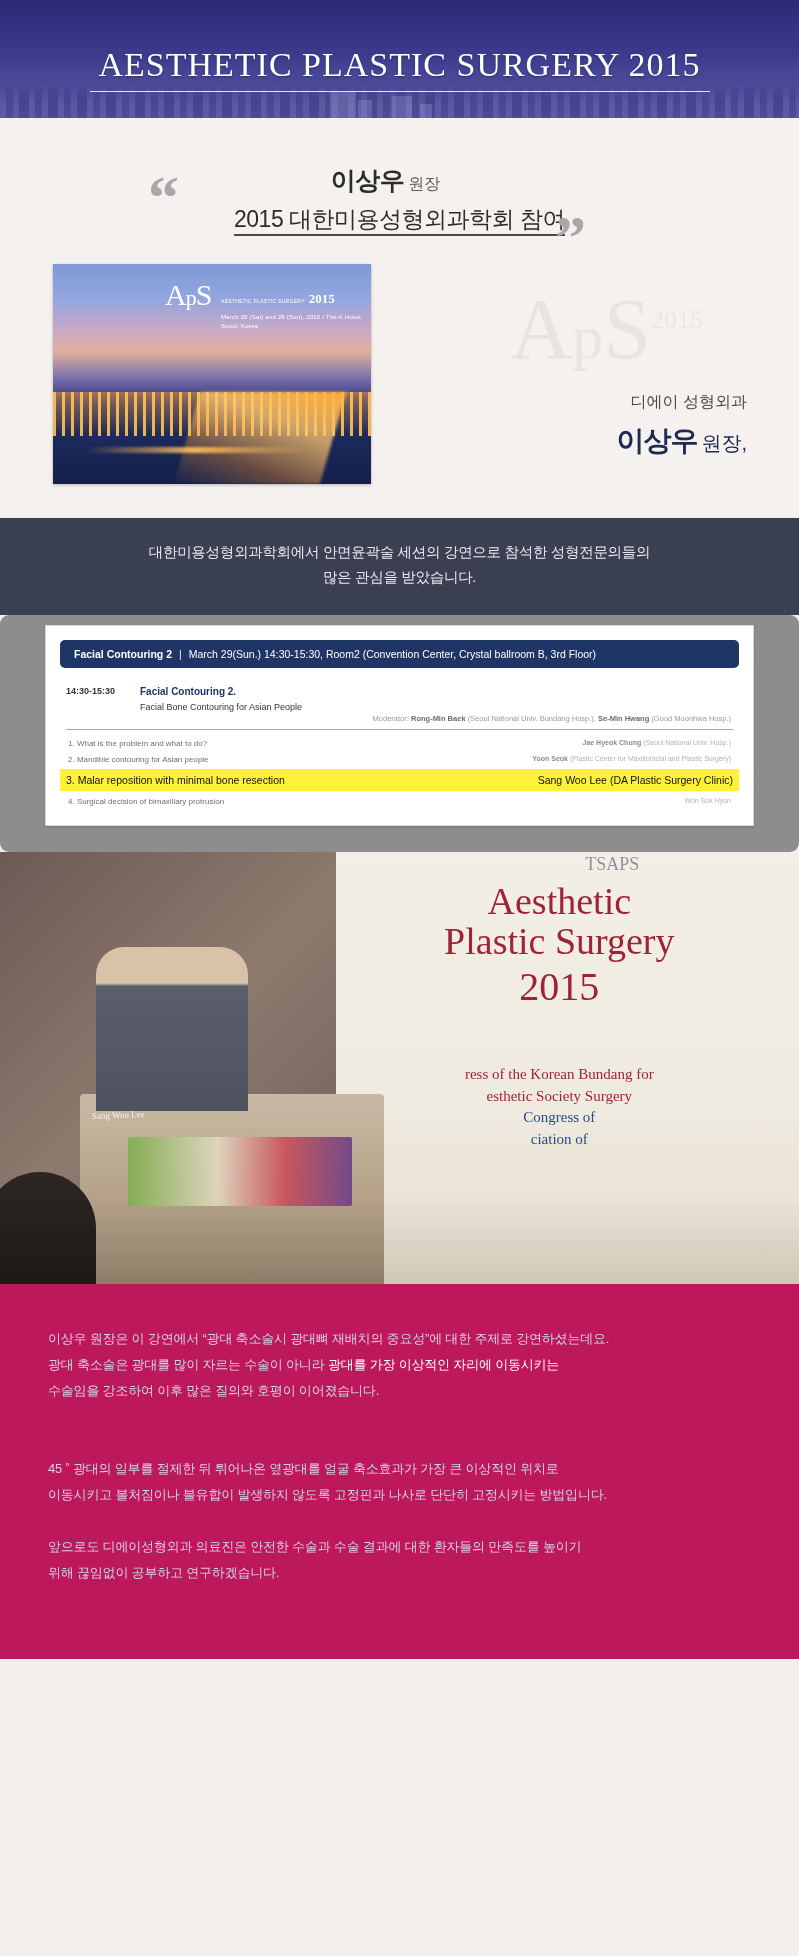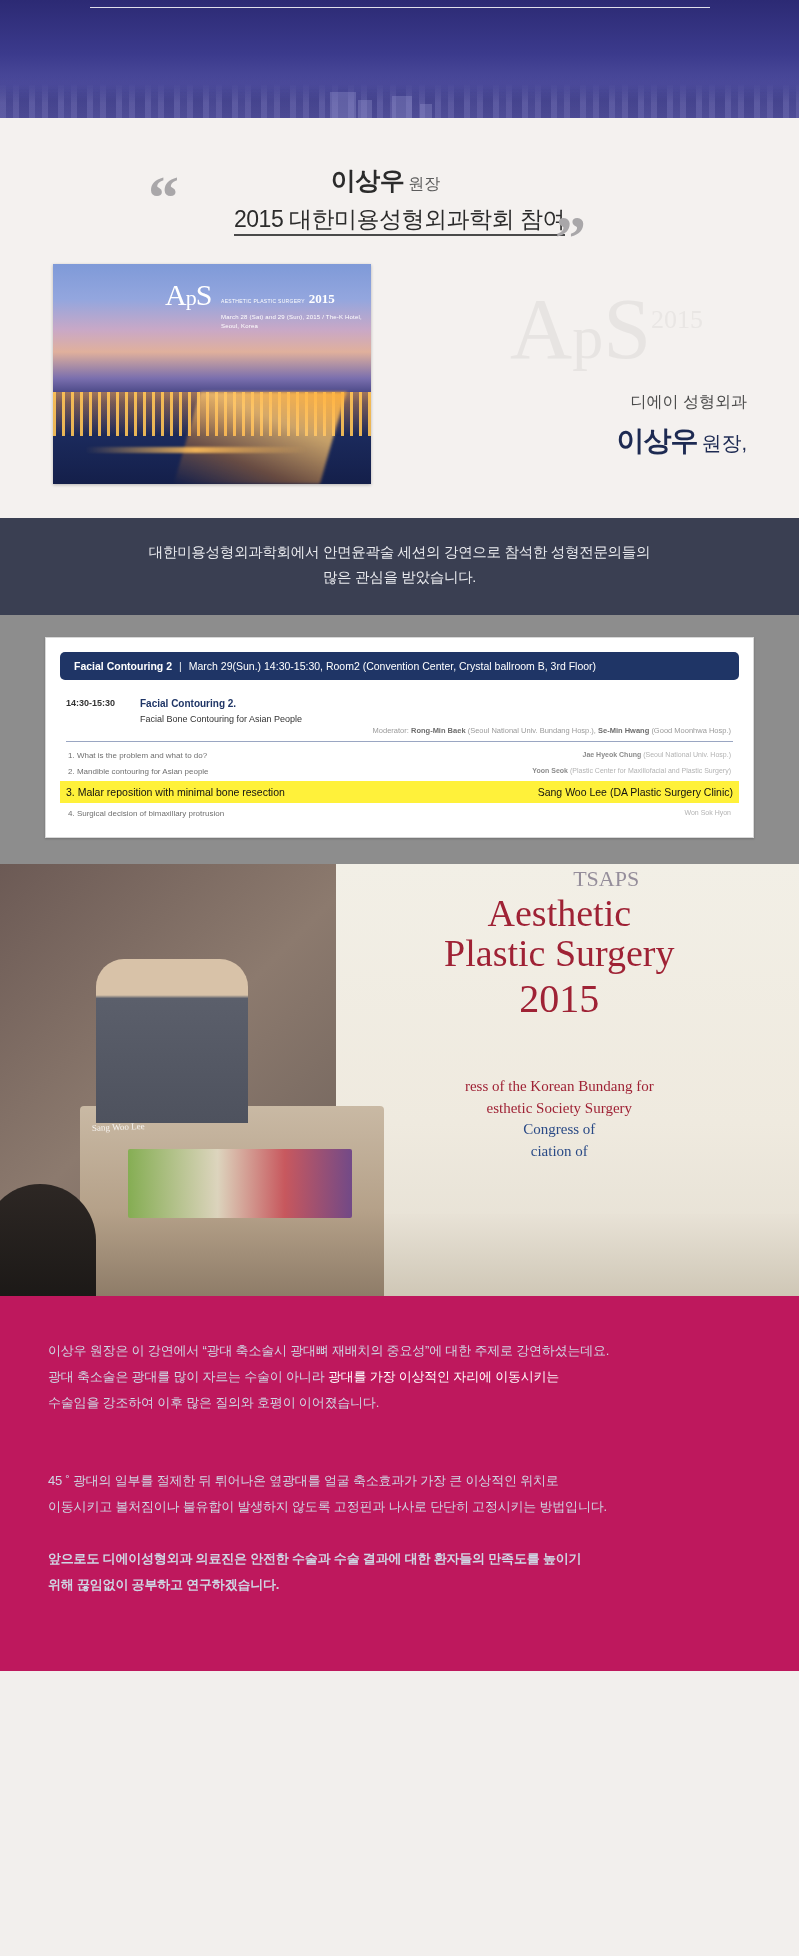--- a/index.html
+++ b/index.html
@@ -148,21 +148,21 @@
     background: #3a3f52;
     padding: 22px 20px 24px;
     text-align: center;
     color: #e9eaee;
     font-size: 14.5px;
     line-height: 1.75;
     letter-spacing: -.3px;
   }
 
   
-  .program-wrap { background: #8d8d8d; padding: 22px 45px 26px; }
+  .program-wrap { background: #8d8d8d; padding: 10px 45px 26px; border-radius: 9px; }
   .program-card {
     background: #ffffff;
     border: 1px solid #d8d8d8;
     padding: 14px 14px 16px;
     box-shadow: 0 1px 2px rgba(0,0,0,.2);
   }
   .session-bar {
     background: #1f3566;
     border-radius: 5px;
     color: #fff;
@@ -214,21 +214,21 @@
   .photo .bd-title .l2 { font-size: 38px; display:block; }
   .photo .bd-title .l3 { font-size: 40px; display:block; margin-top: 4px; }
   .photo .bd-sub {
     position: absolute; right: 2%; top: 49%;
     width: 56%; text-align: center; color: #9f2235;
     font-family: "Liberation Serif","DejaVu Serif",serif; font-size: 15px; line-height: 1.45;
   }
   .photo .bd-sub .blue { color: #2a4a86; }
   .photo .tsaps {
     position: absolute; right: 20%; top: 2px;
-    color: #4a3f5e; font-family:"Liberation Serif",serif; font-size: 22px; opacity:.55;
+    color: #4a3f5e; font-family:"Liberation Serif",serif; font-size: 18px; opacity:.55;
   }
   .photo .podium {
     position: absolute; left: 10%; bottom: 0; width: 38%; height: 44%;
     background: linear-gradient(180deg, #c9b9a4 0%, #b5a189 55%, #8e7c68 100%);
     border-radius: 4px 4px 0 0;
   }
   .photo .podium-banner {
     position: absolute; left: 16%; bottom: 18%; width: 28%; height: 16%;
     background: linear-gradient(90deg, #7fae4c, #e0d9c2 40%, #c94f58 70%, #6a3f86);
     opacity: .9; border-radius: 2px;
@@ -255,36 +255,37 @@
   
   .body-text {
     background: #be185d;
     color: #cfd6e4;
     padding: 42px 48px 60px;
     font-size: 13px;
     line-height: 2.0;
     letter-spacing: -.2px;
   }
   .body-text p { margin-bottom: 26px; }
-  .body-text p:last-child { margin-bottom: 13px; font-weight: bold; }
+  .body-text p:last-child { margin-bottom: 13px; }
   .body-text .hl { color: #ffffff; }
 </style>
 </head>
 <body>
 
 <div class="page">
 
   <div class="header">
     <div class="skyline"></div>
     <div class="blocks">
       <div class="blk" style="left:330px;width:26px;height:26px;"></div>
       <div class="blk" style="left:358px;width:14px;height:18px;"></div>
       <div class="blk" style="left:392px;width:20px;height:22px;"></div>
       <div class="blk" style="left:420px;width:12px;height:14px;"></div>
     </div>
+    <div class="header-title">AESTHETIC PLASTIC SURGERY 2015</div>
     <div class="header-rule"></div>
   </div>
 
   <div class="quote-section">
     <div class="quote-row">
       <div class="qmark open">“</div>
       <div class="quote-line1">
         <span class="big">이상우</span><span class="small">원장</span>
       </div>
       <div class="quote-line2">

